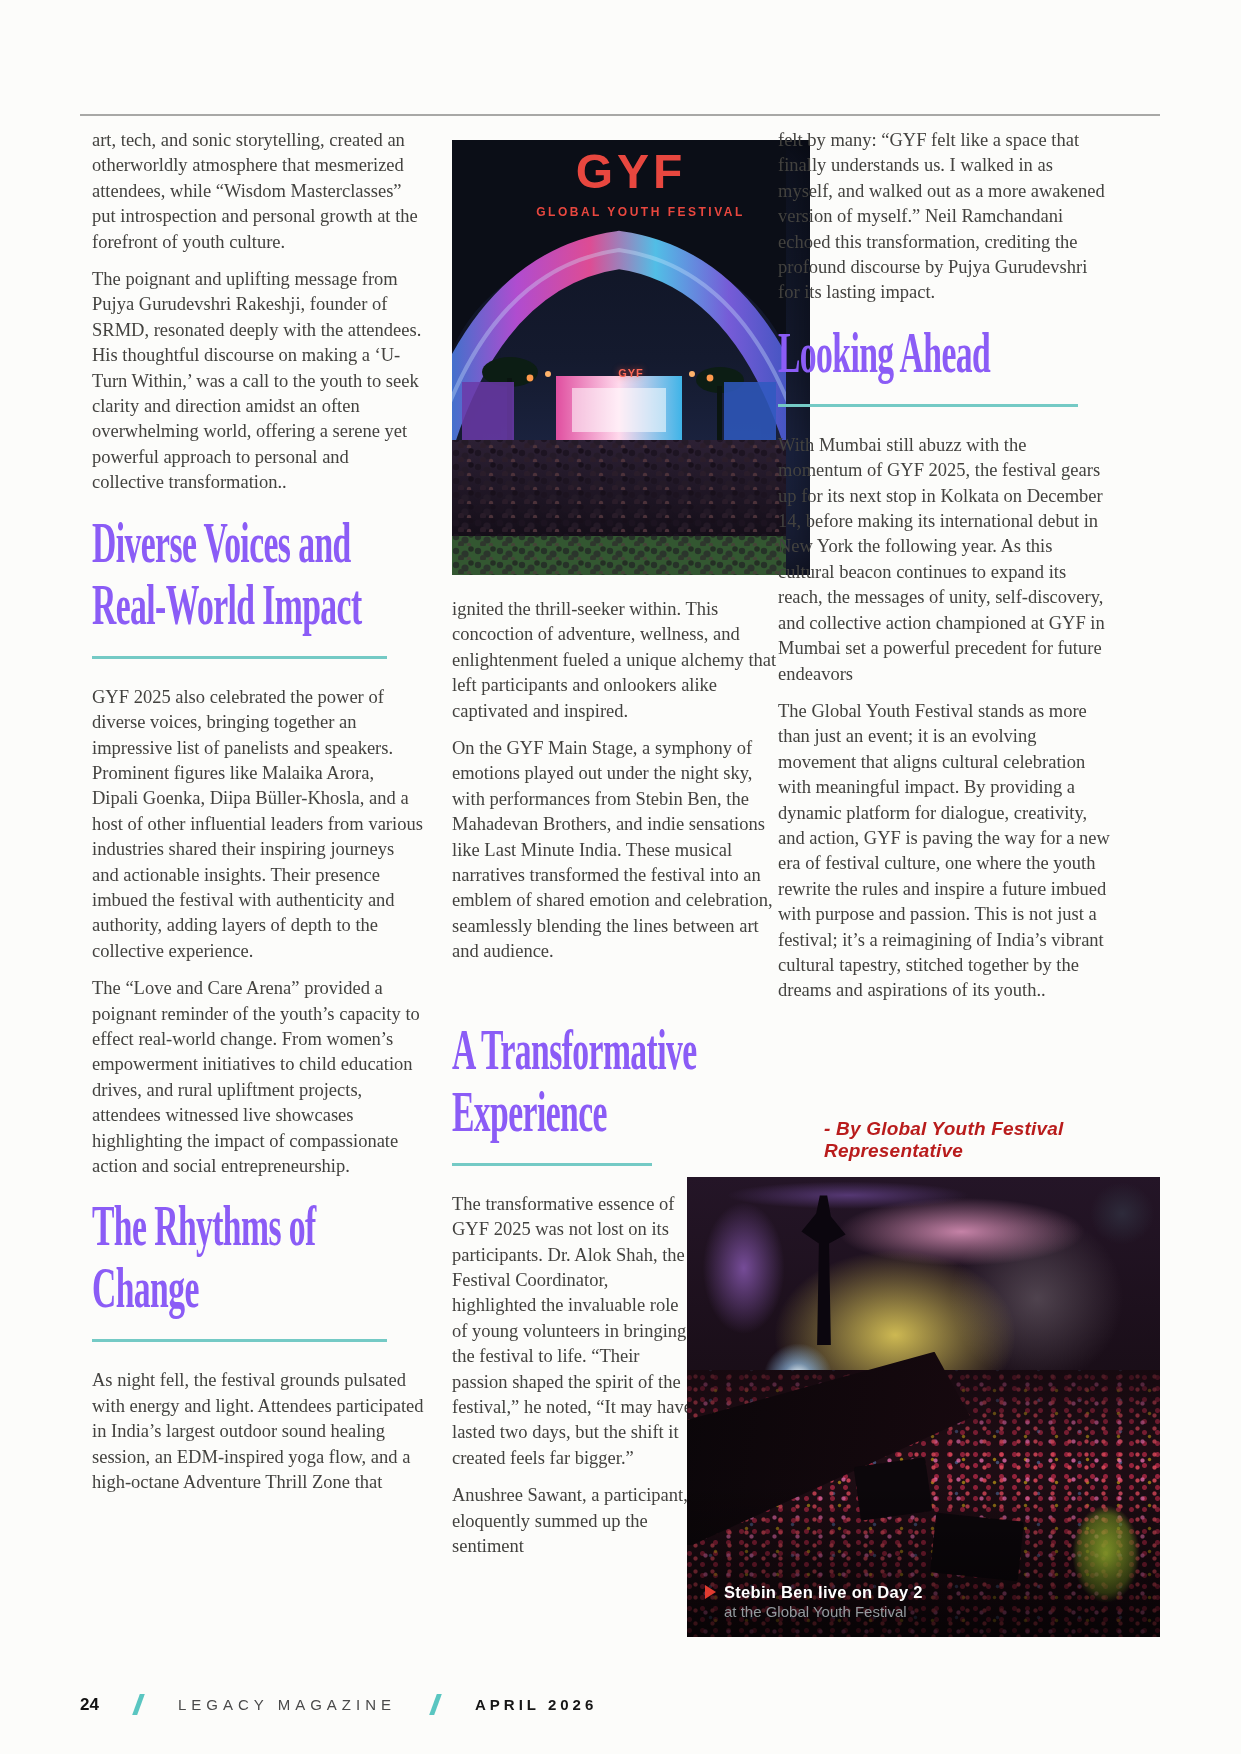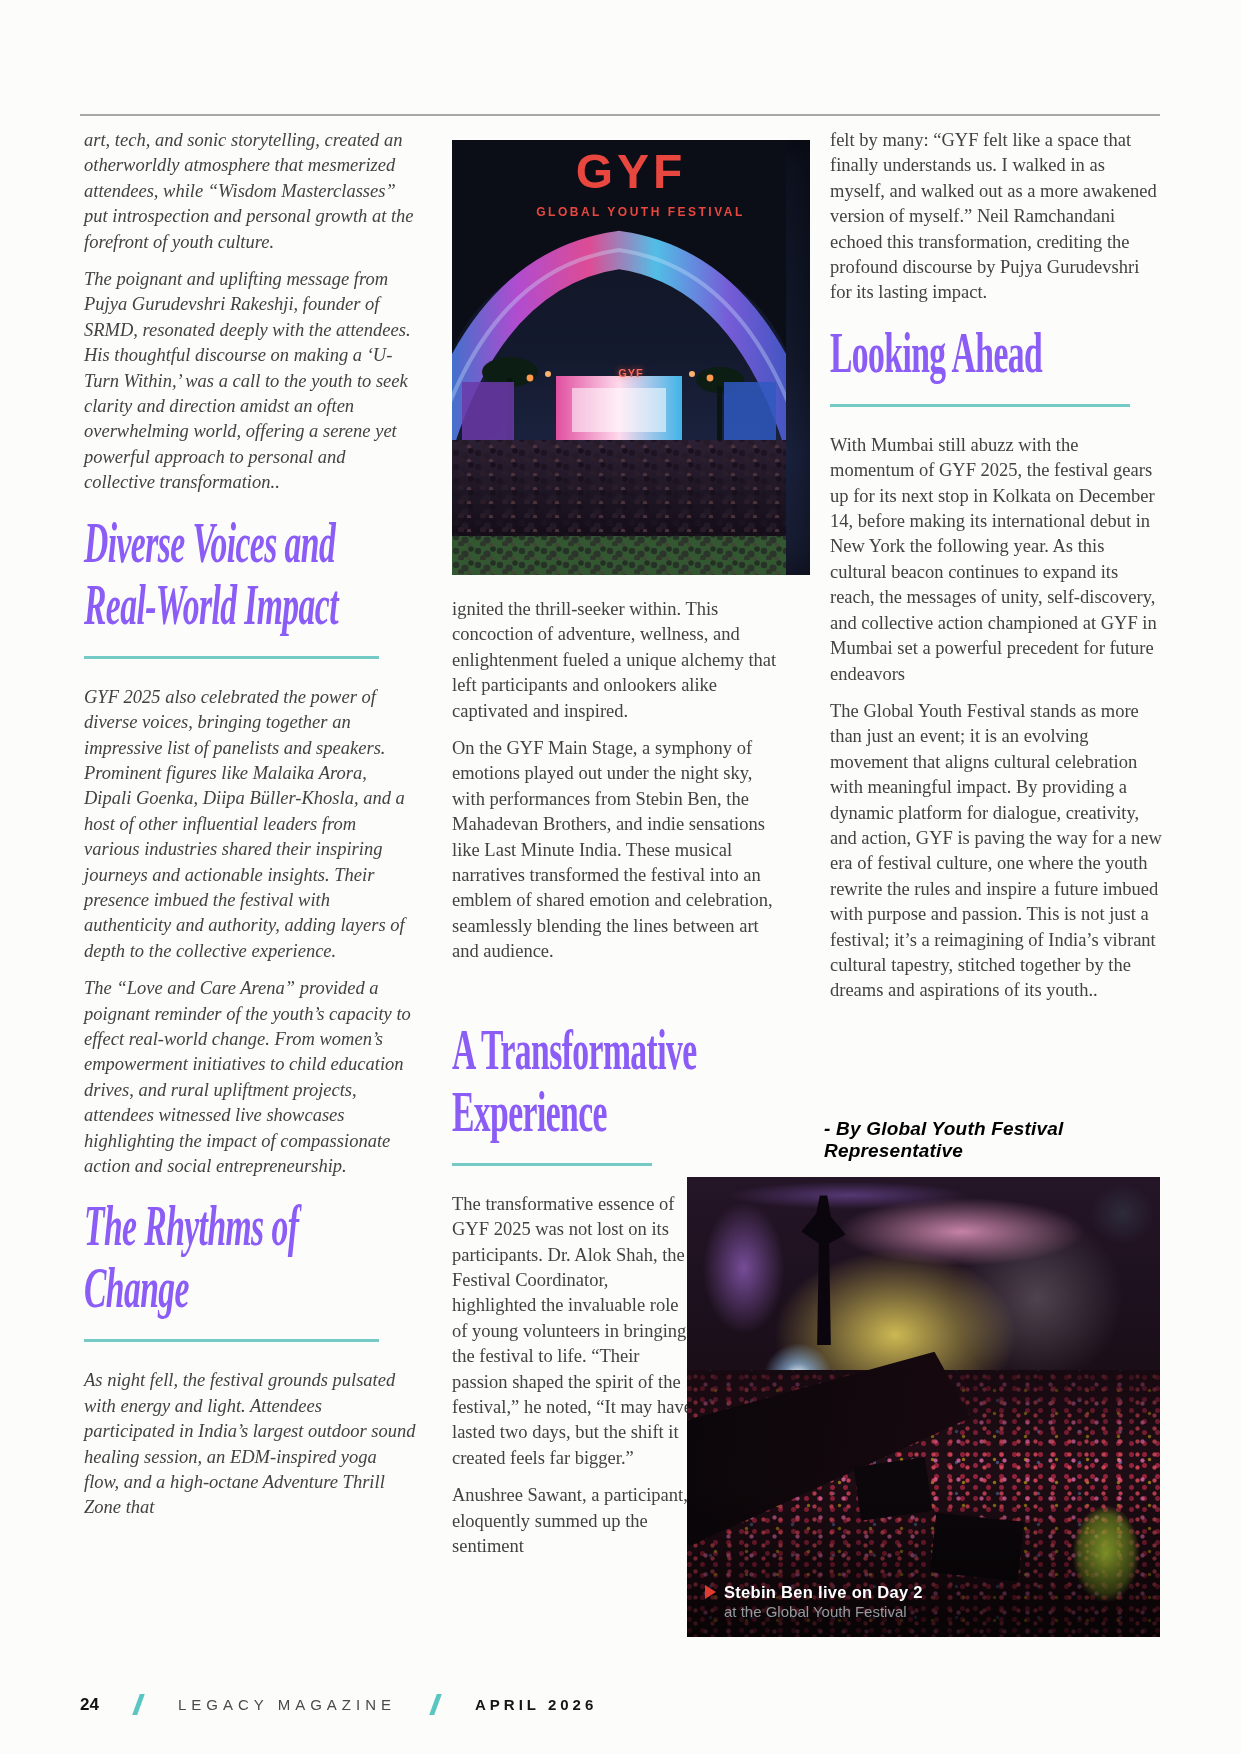--- a/index.html
+++ b/index.html
@@ -6,43 +6,43 @@
   .page {
     position:relative; width:1241px; height:1754px; margin:0 auto;
     background:#fcfcfa; overflow:hidden;
     font-family:"Liberation Serif", serif; color:#41403e;
   }
   .top-rule { position:absolute; left:80px; top:114px; width:1080px; height:2px; background:#a8a8a6; }
 
   
   .col { position:absolute; top:128px; font-size:18.5px; line-height:25.4px; color:#43423f; }
   .col p { margin:0 0 12px 0; }
-  .col-left  { left:84px;  width:332px;font-style:italic; }
+  .col-left  { left:92px;  width:332px; }
   .col-mid   { left:452px; width:334px; }
-  .col-right { left:830px; width:334px; }
+  .col-right { left:778px; width:334px; }
 
   .headline { margin:16px 0 0 0; color:#8b5cf6; }
   .headline.mid-gap { margin-top:54px; }
   .hl-line {
     font-family:"Liberation Serif", serif; font-weight:bold;
     font-size:58px; line-height:62px; letter-spacing:-1px;
     white-space:nowrap; transform:scaleX(0.58); transform-origin:0 50%;
   }
   .rule { height:3px; background:#74cac5; margin:20px 0 26px 0; border:none; }
   .rule-left  { width:295px; }
   .rule-mid   { width:200px; }
   .rule-right { width:300px; }
 
   .narrow { width:240px; }
 
   
   .byline {
     position:absolute; left:824px; top:1118px; width:330px;
     font-family:"Liberation Sans", sans-serif; font-style:italic; font-weight:700;
-    font-size:19px; color:#000000; letter-spacing:.2px;
+    font-size:19px; color:#b91c1c; letter-spacing:.2px;
   }
 
   
   .photo-arch {
     position:relative; width:334px; height:435px; margin:12px 0 22px 0;
     overflow:hidden; background:linear-gradient(#0e1220 0%, #141a2e 50%, #1b2340 72%, #181d33 100%);
     box-shadow:inset 0 0 40px rgba(0,0,0,.55);
     padding-left:24px;
   }
   .photo-arch svg { position:absolute; inset:0; }

